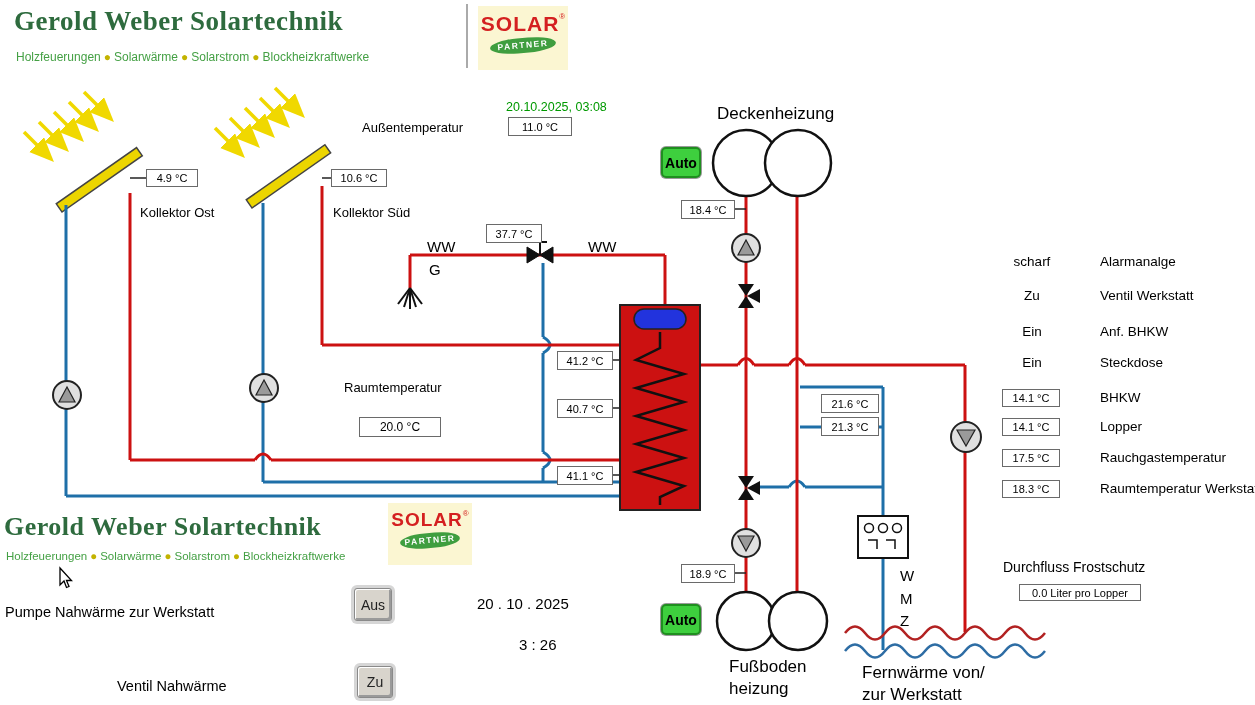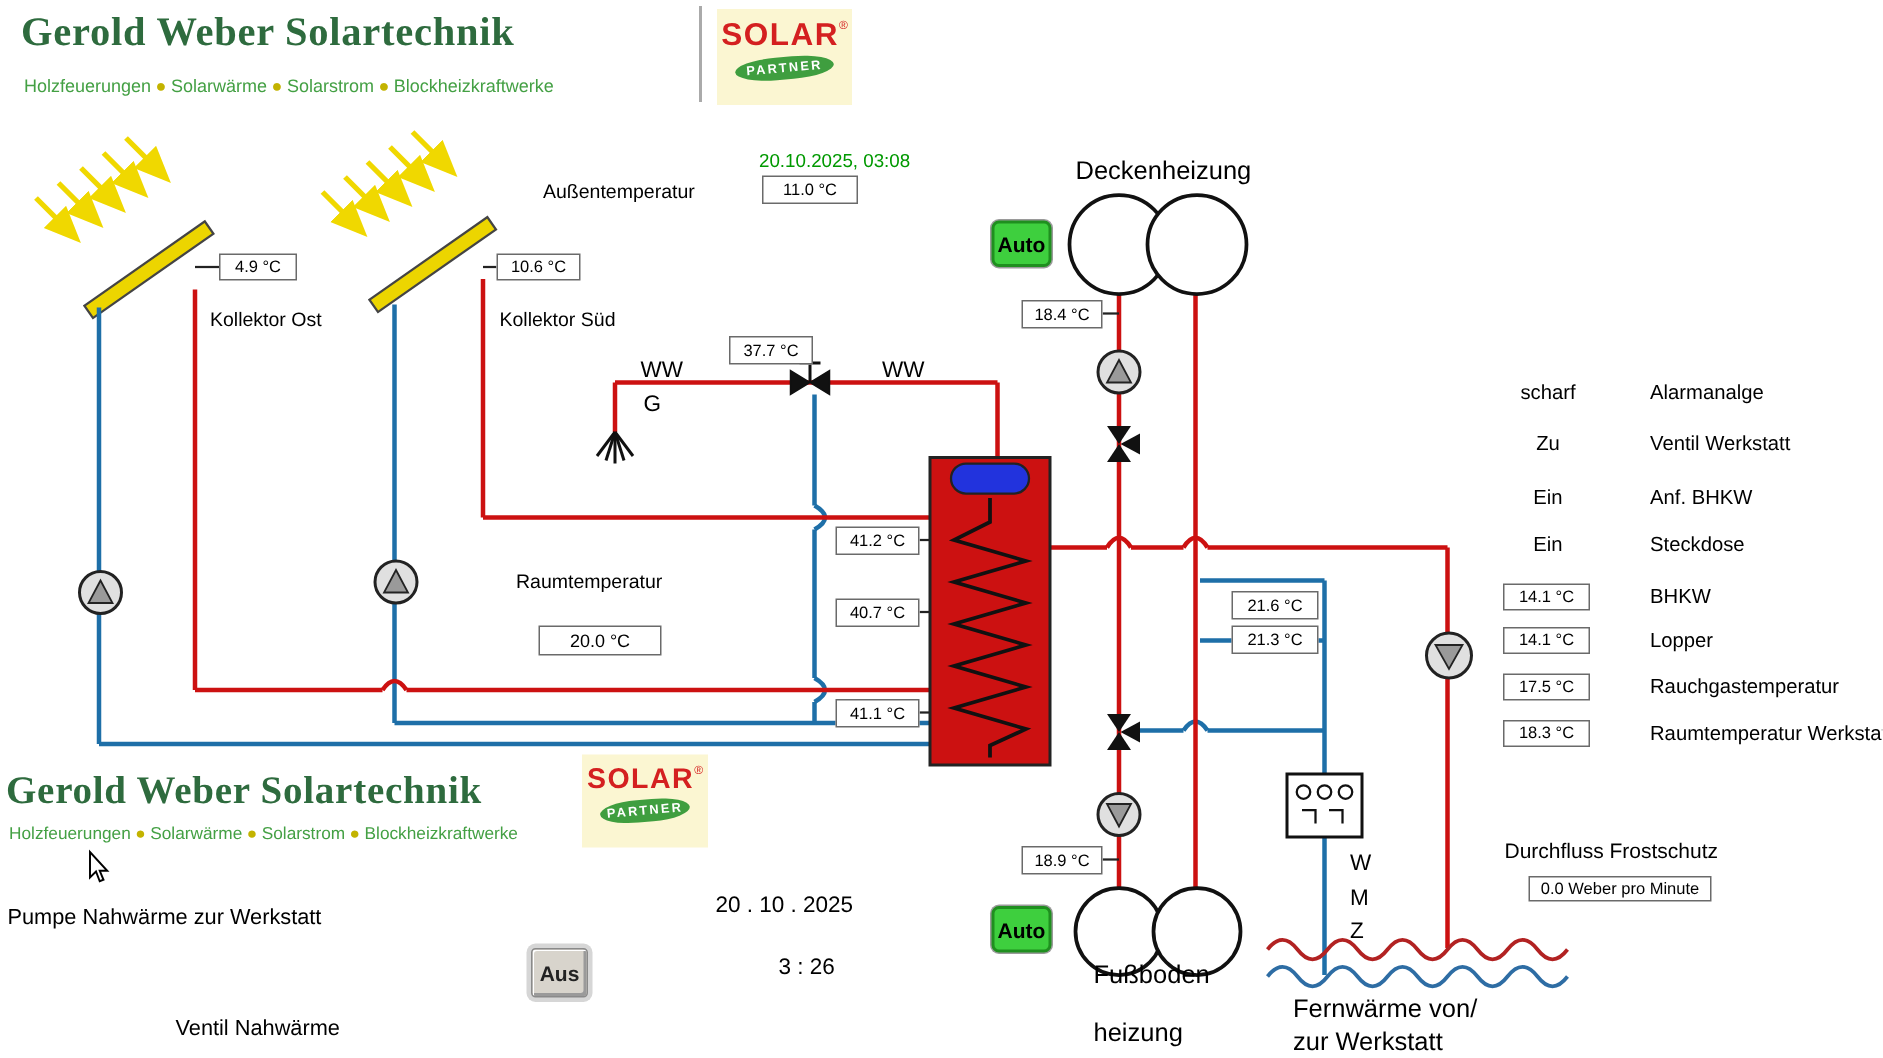--- a/index.html
+++ b/index.html
@@ -13,22 +13,22 @@
   .lbl17{font-size:17px;}
   .title{font-family:"Liberation Serif",serif;font-weight:bold;font-size:27px;color:#2e6b3e;letter-spacing:0.5px;}
   .tagline{font-size:12px;color:#44a044;}
   .tagline .bullet{color:#c3b300;padding:0 3px;}
   .greendate{font-size:12.5px;color:#009900;}
   .btn-auto{position:absolute;background:#3ecf3e;border:2px solid #1f8f1f;border-radius:5px;
             box-shadow:0 0 0 1px #9a9a9a;font-size:14px;font-weight:bold;color:#000;
             display:flex;align-items:center;justify-content:center;cursor:pointer;box-sizing:border-box;}
   .btn-gray{position:absolute;background:#d8d4cc;border:1px solid #8a8a8a;border-radius:3px;
             box-shadow:inset 1px 1px 0 #ffffff, inset -2px -2px 0 #9a9a9a, 0 0 0 3px #d6d6d6;
-            font-size:14px;font-weight:bold;color:#222;display:flex;align-items:center;justify-content:center;
-            cursor:pointer;box-sizing:border-box;margin-top:44px;}
+            font-size:14px;font-weight:normal;color:#222;display:flex;align-items:center;justify-content:center;
+            cursor:pointer;box-sizing:border-box;}
   .solarlogo{position:absolute;background:#fbf6d2;text-align:center;padding-top:6px;box-sizing:border-box;}
   .solar-word{color:#d42020;font-weight:bold;font-size:21px;letter-spacing:1px;}
   .solar-reg{color:#d42020;font-size:8px;vertical-align:top;}
   .partner-band{background:#3f9e3f;border-radius:50% / 60%;width:66px;height:15px;margin:2px auto 0 auto;
                 transform:rotate(-5deg);color:#fff;font-size:8.5px;font-weight:bold;line-height:15px;
                 letter-spacing:1.5px;text-align:center;}
   .vline{position:absolute;width:2px;background:#aaa;}
 </style>
 </head>
 <body>
@@ -265,25 +265,25 @@
 
   <div class="abs" style="left:5px;top:604px;font-size:14.5px;">Pumpe  Nahwärme zur Werkstatt</div>
   <div class="btn-gray" style="left:354px;top:588px;width:38px;height:33px;">Aus</div>
   <div class="abs lbl15" style="left:477px;top:595px;">20 . 10 .   2025</div>
   <div class="abs lbl15" style="left:519px;top:636px;">3   :   26</div>
   <div class="abs" style="left:117px;top:678px;font-size:14.5px;">Ventil Nahwärme</div>
   <div class="btn-gray" style="left:357px;top:666px;width:36px;height:32px;">Zu</div>
 
   <div class="box" style="left:681px;top:564px;width:54px;height:19px;">18.9 °C</div>
   <div class="btn-auto" style="left:661px;top:604px;width:40px;height:31px;">Auto</div>
-  <div class="abs lbl17" style="left:729px;top:640px;">Fußboden</div>
+  <div class="abs lbl17" style="left:729px;top:657px;">Fußboden</div>
   <div class="abs lbl17" style="left:729px;top:679px;">heizung</div>
 
   <div class="abs lbl15" style="left:900px;top:567px;">W</div>
   <div class="abs lbl15" style="left:900px;top:590px;">M</div>
   <div class="abs lbl15" style="left:900px;top:612px;">Z</div>
   <div class="abs lbl17" style="left:862px;top:663px;">Fernwärme von/</div>
   <div class="abs lbl17" style="left:862px;top:685px;">zur Werkstatt</div>
 
   <div class="abs" style="left:1003px;top:559px;font-size:14px;">Durchfluss Frostschutz</div>
-  <div class="box" style="left:1019px;top:584px;width:122px;height:17px;">0.0 Weber pro Minute</div>
+  <div class="box" style="left:1019px;top:584px;width:122px;height:17px;">0.0 Liter pro Lopper</div>
 
 </div>
 
 </body></html>

